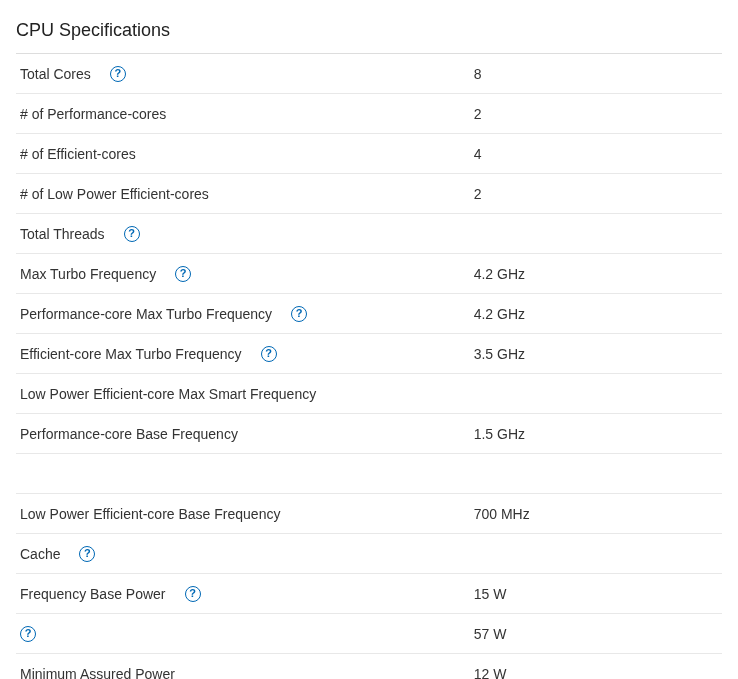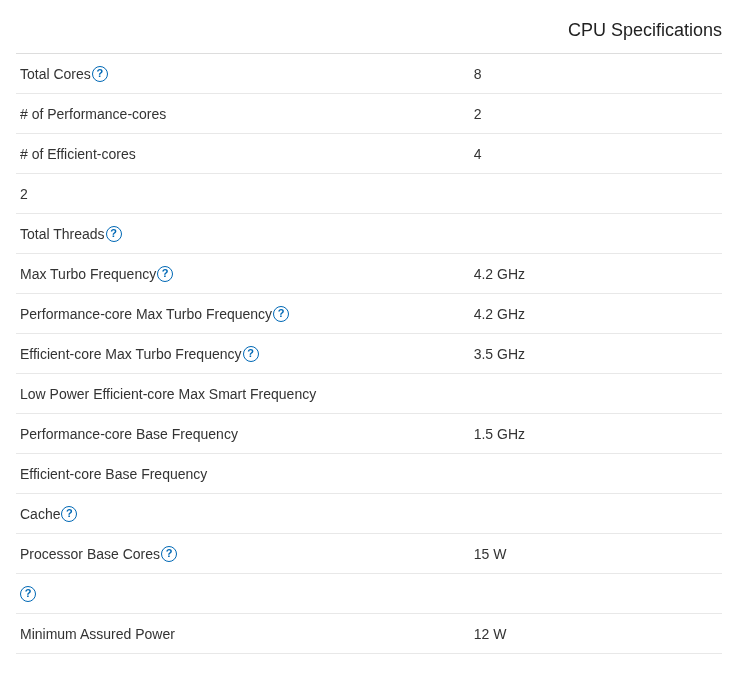--- a/index.html
+++ b/index.html
@@ -14,21 +14,20 @@
       color: #333;
       background: #fff;
       padding: 20px 16px;
     }
 
     .page-title {
       font-size: 18px;
       font-weight: 400;
       color: #222;
       margin-bottom: 12px;
-      text-align: right;
     }
 
     .divider {
       border: none;
       border-top: 1px solid #ddd;
       margin-bottom: 0;
     }
 
     .spec-table {
       width: 100%;
@@ -42,21 +41,21 @@
       padding: 10px 4px;
       min-height: 40px;
     }
 
     .spec-label {
       flex: 0 0 65%;
       color: #333;
       font-size: 14px;
       display: flex;
       align-items: flex-start;
-      gap: 1px;
+      gap: 19px;
     }
 
     .spec-value {
       flex: 0 0 35%;
       color: #333;
       font-size: 14px;
     }
 
     .help-icon {
       display: inline-flex;
@@ -94,20 +93,23 @@
       </div>
       <div class="spec-value">2</div>
     </div>
     <div class="spec-row">
       <div class="spec-label">
         <span># of Efficient-cores</span>
       </div>
       <div class="spec-value">4</div>
     </div>
     <div class="spec-row">
+      <div class="spec-label">
+        <span># of Low Power Efficient-cores</span>
+      </div>
       <div class="spec-value">2</div>
     </div>
     <div class="spec-row">
       <div class="spec-label">
         <span>Total Threads</span>
         <span class="help-icon">?</span>
       </div>
     </div>
     <div class="spec-row">
       <div class="spec-label">
@@ -135,41 +137,45 @@
         <span>Low Power Efficient-core Max Smart Frequency</span>
       </div>
     </div>
     <div class="spec-row">
       <div class="spec-label">
         <span>Performance-core Base Frequency</span>
       </div>
       <div class="spec-value">1.5 GHz</div>
     </div>
     <div class="spec-row">
+    </div>
+    <div class="spec-row">
       <div class="spec-label">
-        <span>Efficient-core Base Frequency</span>
+        <span>Low Power Efficient-core Base Frequency</span>
       </div>
+      <div class="spec-value">700 MHz</div>
     </div>
     <div class="spec-row">
       <div class="spec-label">
         <span>Cache</span>
         <span class="help-icon">?</span>
       </div>
     </div>
     <div class="spec-row">
       <div class="spec-label">
-        <span>Processor Base Cores</span>
+        <span>Frequency Base Power</span>
         <span class="help-icon">?</span>
       </div>
       <div class="spec-value">15 W</div>
     </div>
     <div class="spec-row">
       <div class="spec-label">
         <span class="help-icon">?</span>
       </div>
+      <div class="spec-value">57 W</div>
     </div>
     <div class="spec-row">
       <div class="spec-label">
         <span>Minimum Assured Power</span>
       </div>
       <div class="spec-value">12 W</div>
     </div>
   </div>
 
 </body></html>

